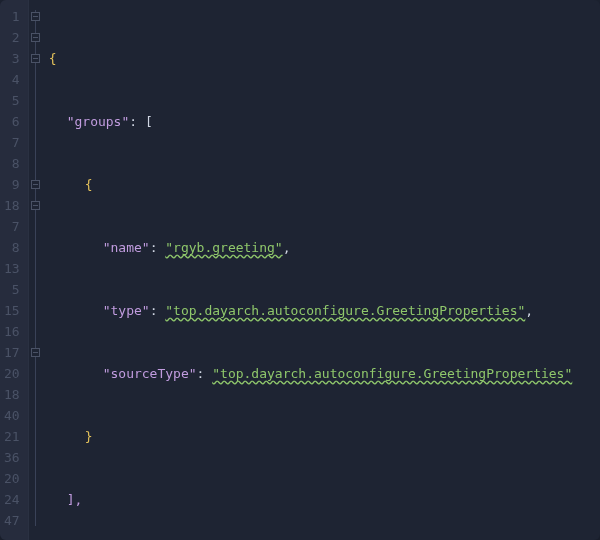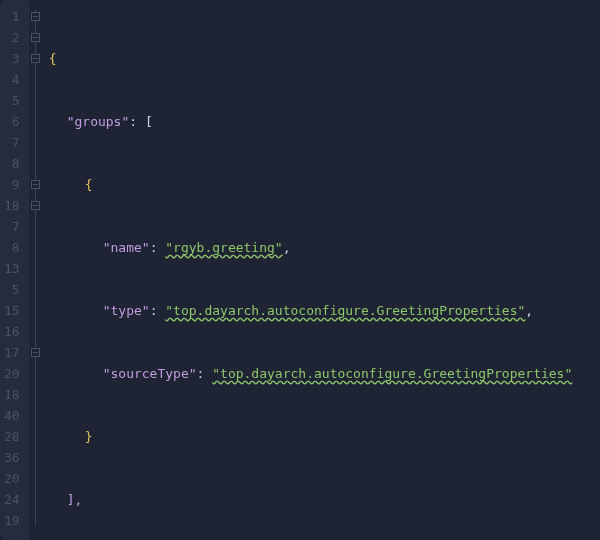--- a/index.html
+++ b/index.html
@@ -104,25 +104,25 @@
   <div>7</div>
   <div>8</div>
   <div>13</div>
   <div>5</div>
   <div>15</div>
   <div>16</div>
   <div>17</div>
   <div>20</div>
   <div>18</div>
   <div>40</div>
-  <div>28</div>
+  <div>21</div>
   <div>36</div>
   <div>20</div>
   <div>24</div>
-  <div>19</div>
+  <div>47</div>
 </div>
 
 <div class="fold-col">
   <div class="fold-line" style="top:10px;bottom:14px"></div>
   <div class="row">
       <div class="fold-minus"></div>
     </div>
   <div class="row">
       <div class="fold-minus"></div>
     </div>

